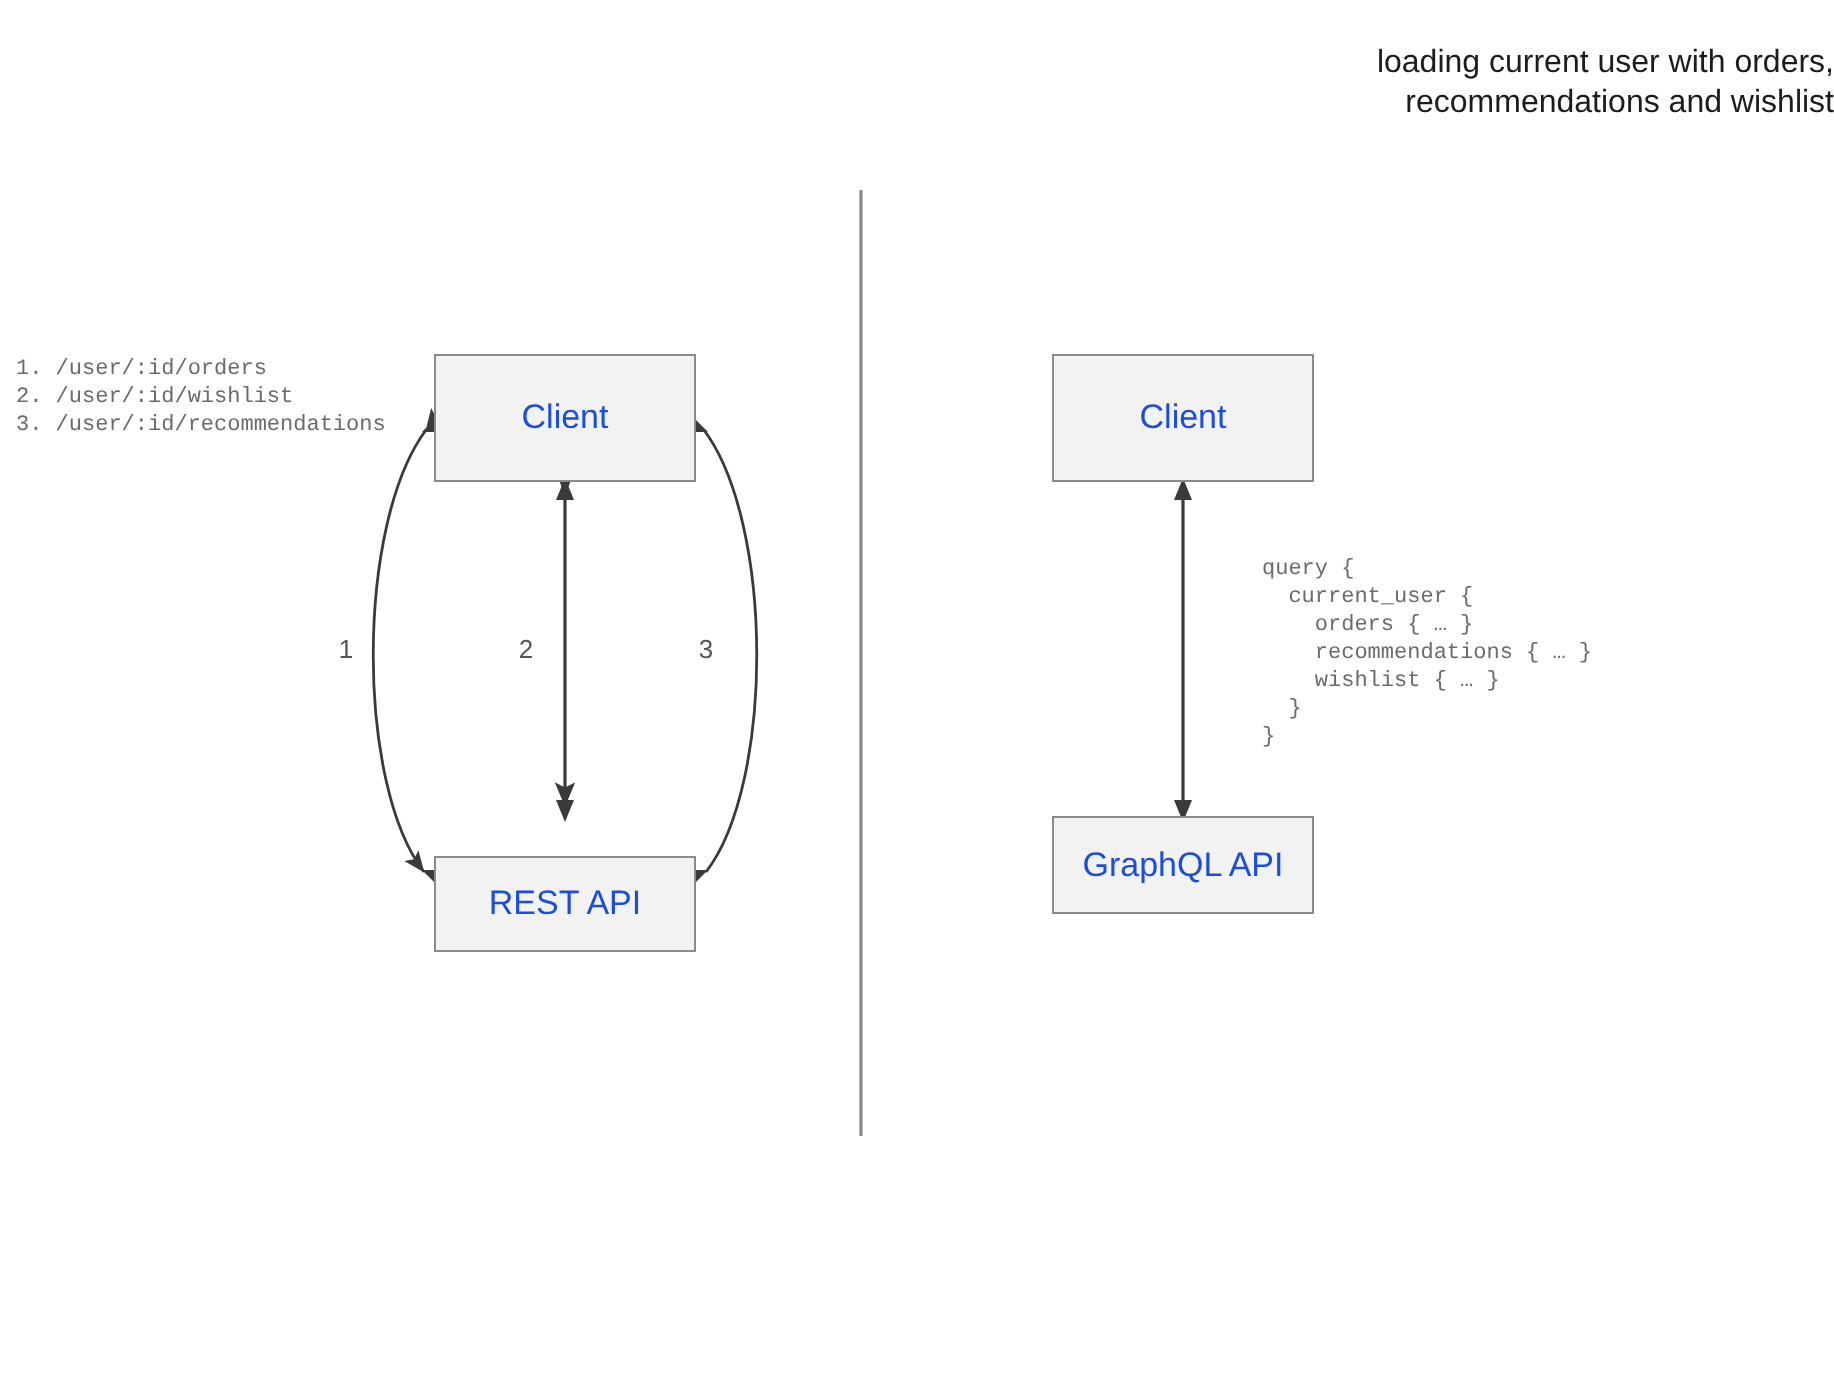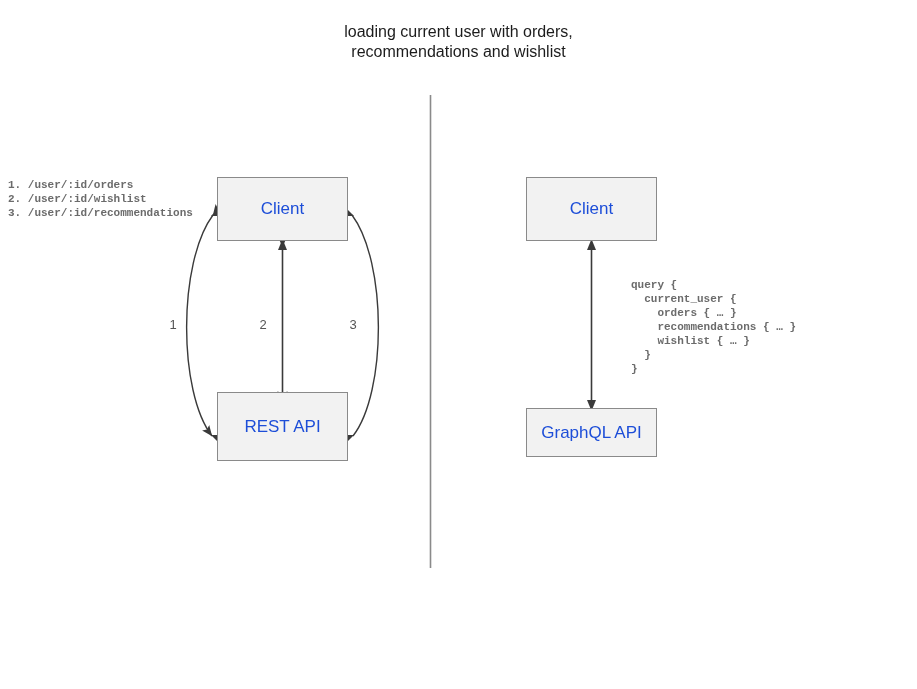--- a/index.html
+++ b/index.html
@@ -22,41 +22,41 @@
     top: 0;
     width: 917px;
     height: 689px;
   }
 
   .title {
     position: absolute;
     left: 0;
     top: 22px;
     width: 917px;
-    text-align: center;
+    text-align: right;
     font-size: 16px;
     line-height: 20px;
     color: #1c1c1c;
     white-space: pre-line;
   }
 
   .node-box {
     position: absolute;
     box-sizing: border-box;
     background: #f2f2f2;
     border: 1px solid #8a8a8a;
     display: flex;
     align-items: center;
     justify-content: center;
     font-size: 17px;
     color: #1d4ed8;
   }
 
   #node-client-rest  { left: 217px; top: 177px; width: 131px; height: 64px; }
-  #node-rest-api     { left: 217px; top: 392px; width: 131px; height: 69px; text-align: right; }
+  #node-rest-api     { left: 217px; top: 428px; width: 131px; height: 48px; text-align: right; }
   #node-client-gql   { left: 526px; top: 177px; width: 131px; height: 64px; }
   #node-graphql-api  { left: 526px; top: 408px; width: 131px; height: 49px; }
 
   .edge-label {
     position: absolute;
     font-size: 13px;
     color: #555555;
     text-align: center;
     width: 20px;
   }
@@ -64,21 +64,20 @@
   #edge-label-2 { left: 253px; top: 317px; }
   #edge-label-3 { left: 343px; top: 317px; }
 
   .code-block {
     position: absolute;
     font-family: "Liberation Mono", monospace;
     font-size: 11px;
     line-height: 14px;
     color: #6b6b6b;
     white-space: pre;
-    font-weight: bold;
   }
   #rest-endpoint-list { left: 8px;   top: 178px; }
   #graphql-query      { left: 631px; top: 278px; }
 </style>
 </head>
 <body>
 
 <div class="title">loading current user with orders,
 recommendations and wishlist</div>
 

